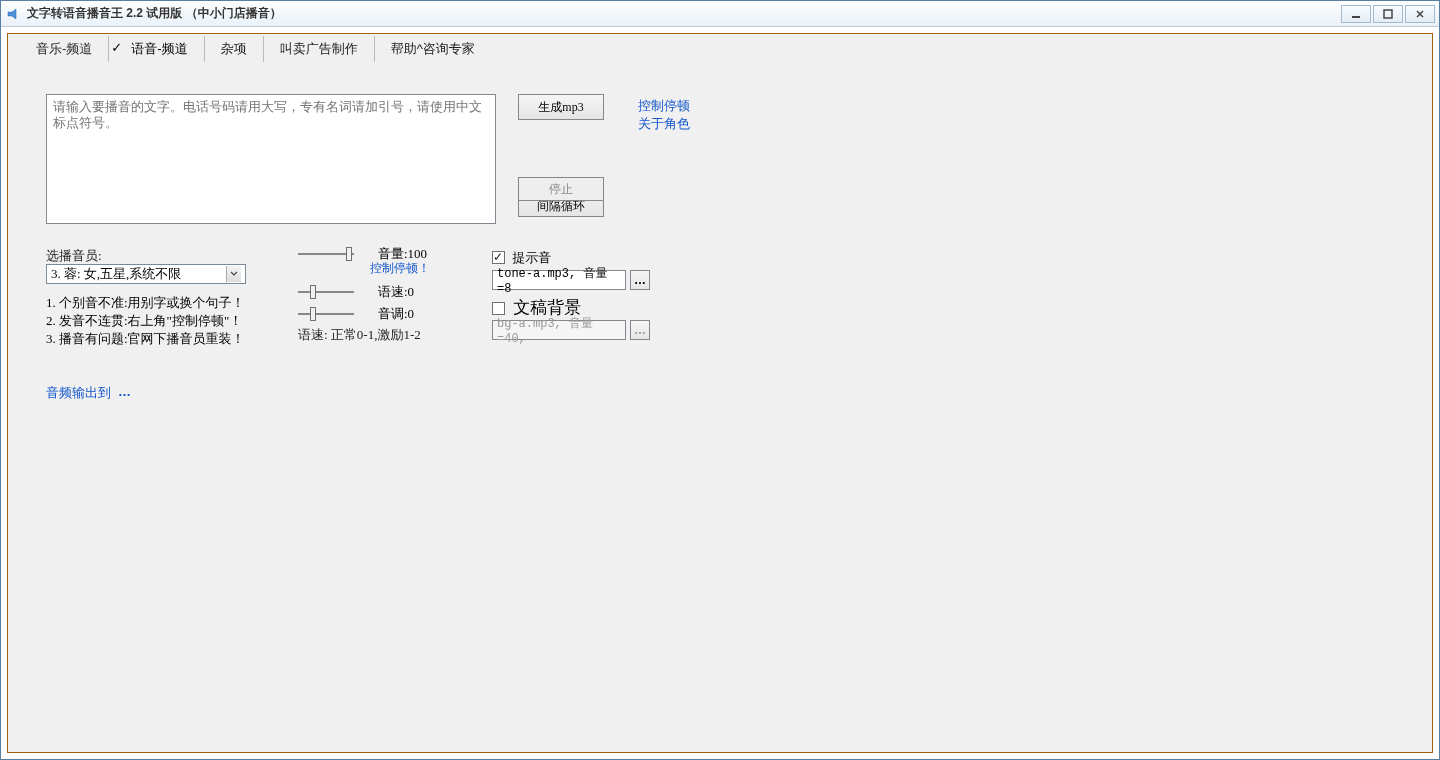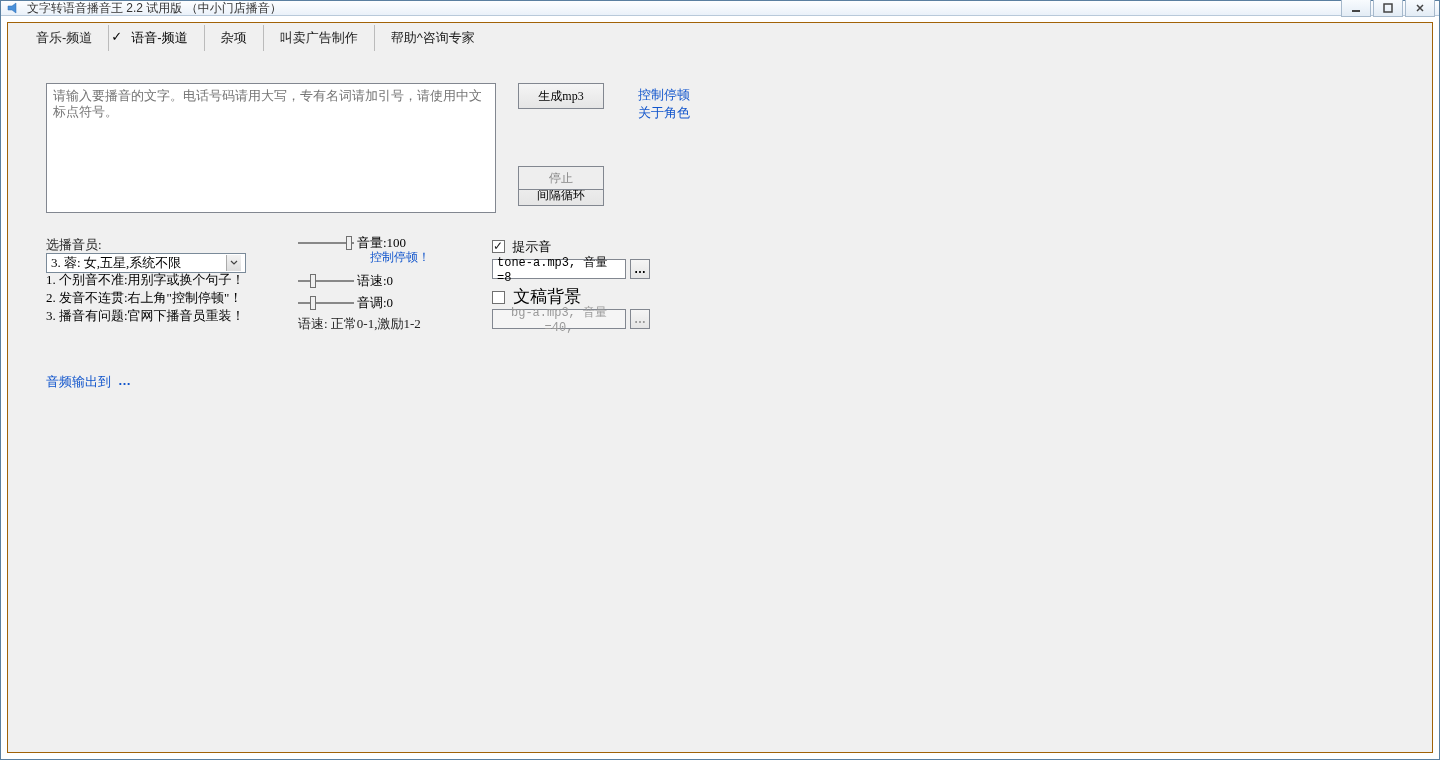--- a/index.html
+++ b/index.html
@@ -1,18 +1,18 @@
 <!DOCTYPE html>
 <html><head>
 <meta charset="utf-8">
 <style>
 * { margin:0; padding:0; box-sizing:border-box; }
 body { font-family:"Microsoft YaHei","SimSun",sans-serif; font-size:12px; background:#fff; overflow:hidden; }
 .window { width:1440px; height:760px; background:#fff; border:1px solid #5a7fa0; display:flex; flex-direction:column; }
-.titlebar { height:15px; background:linear-gradient(#fdfeff,#eaf1f9); border-bottom:1px solid #b8c9da; display:flex; align-items:center; padding:0 4px; }
+.titlebar { height:26px; background:linear-gradient(#fdfeff,#eaf1f9); border-bottom:1px solid #b8c9da; display:flex; align-items:center; padding:0 4px;font-weight:bold; }
 .titlebar-icon { width:16px; height:16px; margin-right:6px; display:inline-flex; align-items:center; justify-content:center; }
 .titlebar-title { flex:1; color:#333; font-size:12px; }
 .winbtns { display:flex; gap:2px; }
 .winbtn { width:30px; height:18px; border:1px solid #a6b9cc; background:linear-gradient(#f8fbfe,#e3ecf5); display:flex; align-items:center; justify-content:center; cursor:pointer; }
 .winbtn svg { width:10px; height:10px; }
 .client { flex:1; padding:6px; display:flex; flex-direction:column; }
 .inner { flex:1; border:1px solid #a16207; background:#f0f0f0; position:relative; }
 .tabs { display:flex; align-items:flex-end; height:28px; padding:4px 12px 0 12px; gap:0; }
 .tab { padding:4px 16px; font-size:13px; color:#222; cursor:pointer; border-right:1px solid #bbb; }
 .tab:last-child { border-right:none; }
@@ -25,41 +25,41 @@
 #btn-gen { left:510px; top:60px; width:86px; height:26px; }
 #btn-loop { left:510px; top:103px; width:86px; height:36px; line-height:15px;margin-top:44px; }
 #btn-stop { left:510px; top:143px; width:86px; height:24px; }
 .link { color:#15c; cursor:pointer; font-size:13px; position:absolute; }
 #lnk-pause { left:630px; top:63px; }
 #lnk-role { left:630px; top:81px; }
 .label { position:absolute; font-size:13px; font-family:"SimSun"; color:#222; }
 #lbl-voice { left:38px; top:213px; }
 .select { position:absolute; left:38px; top:230px; width:200px; height:20px; border:1px solid #7a8a99; background:#fff; font-family:"SimSun"; font-size:13px; padding:0 4px; display:flex; align-items:center; justify-content:space-between; }
 .select-arrow { width:15px; height:16px; background:linear-gradient(#f3f3f3,#ddd); border-left:1px solid #aaa; display:flex; align-items:center; justify-content:center; }
-.tips { position:absolute; left:38px; top:248px; font-family:"SimSun"; font-size:13px; line-height:18px; }
-.slider-row { position:absolute; display:flex; align-items:center; gap:3px; font-family:"SimSun"; font-size:13px; }
+.tips { position:absolute; left:38px; top:260px; font-family:"SimSun"; font-size:13px; line-height:18px; }
+.slider-row { position:absolute; display:flex; align-items:center; gap:24px; font-family:"SimSun"; font-size:13px; }
 .slider { width:56px; height:12px; position:relative; }
 .slider-track { position:absolute; left:0; right:0; top:5px; height:2px; background:#888; }
 .slider-thumb { position:absolute; top:-1px; width:6px; height:14px; background:#f0f0f0; border:1px solid #707070; }
 #row-vol { left:290px; top:211px; }
 #row-vol .slider-thumb { left:48px; }
 #row-speed { left:290px; top:249px; }
 #row-speed .slider-thumb { left:12px; }
 #row-pitch { left:290px; top:271px; }
 #row-pitch .slider-thumb { left:12px; }
 #lnk-low { left:362px; top:226px; font-size:12px;}
 #lbl-speednote { left:290px; top:292px; font-family:"SimSun"; font-size:13px; }
 .checkbox { width:13px; height:13px; border:1px solid #707070; background:#fff; display:inline-flex; align-items:center; justify-content:center; font-size:10px; position:relative; top:2px; margin-right:4px;}
 .checkbox.checked::after { content:"✓"; position:absolute; left:0; top:-2px; font-size:12px; color:#222;}
 #row-tone { position:absolute; left:484px; top:215px; font-size:13px; font-family:Liberation Serif, serif; }
 #row-bg { position:absolute; left:484px; top:262px; font-size:17px; font-family:Liberation Serif, serif; }
 .fileinput { position:absolute; border:1px solid #828790; background:#fff; font-family:"SimSun","Courier New"; font-size:12px; padding:2px 4px; height:20px; width:134px; display:flex; align-items:center; }
 .fileinput.disabled { color:#999; background:#f5f5f5;}
 #fi-tone { left:484px; top:236px; }
-#fi-bg { left:484px; top:286px;text-align:center; }
+#fi-bg { left:484px; top:286px; }
 .browsebtn { position:absolute; width:20px; height:20px; border:1px solid #828790; background:linear-gradient(#f5f5f5,#e5e5e5); display:flex; align-items:center; justify-content:center; font-weight:bold; cursor:pointer;}
 .browsebtn.disabled { color:#999; cursor:default;}
 #bb-tone { left:622px; top:236px; }
 #bb-bg { left:622px; top:286px; }
 #lnk-audioout { left:38px; top:350px; font-size:13px;}
 #dots-audioout { position:absolute; left:110px; top:350px; font-size:13px; color:#15c; font-weight:bold; cursor:pointer;}
 </style>
 </head>
 <body>
 

